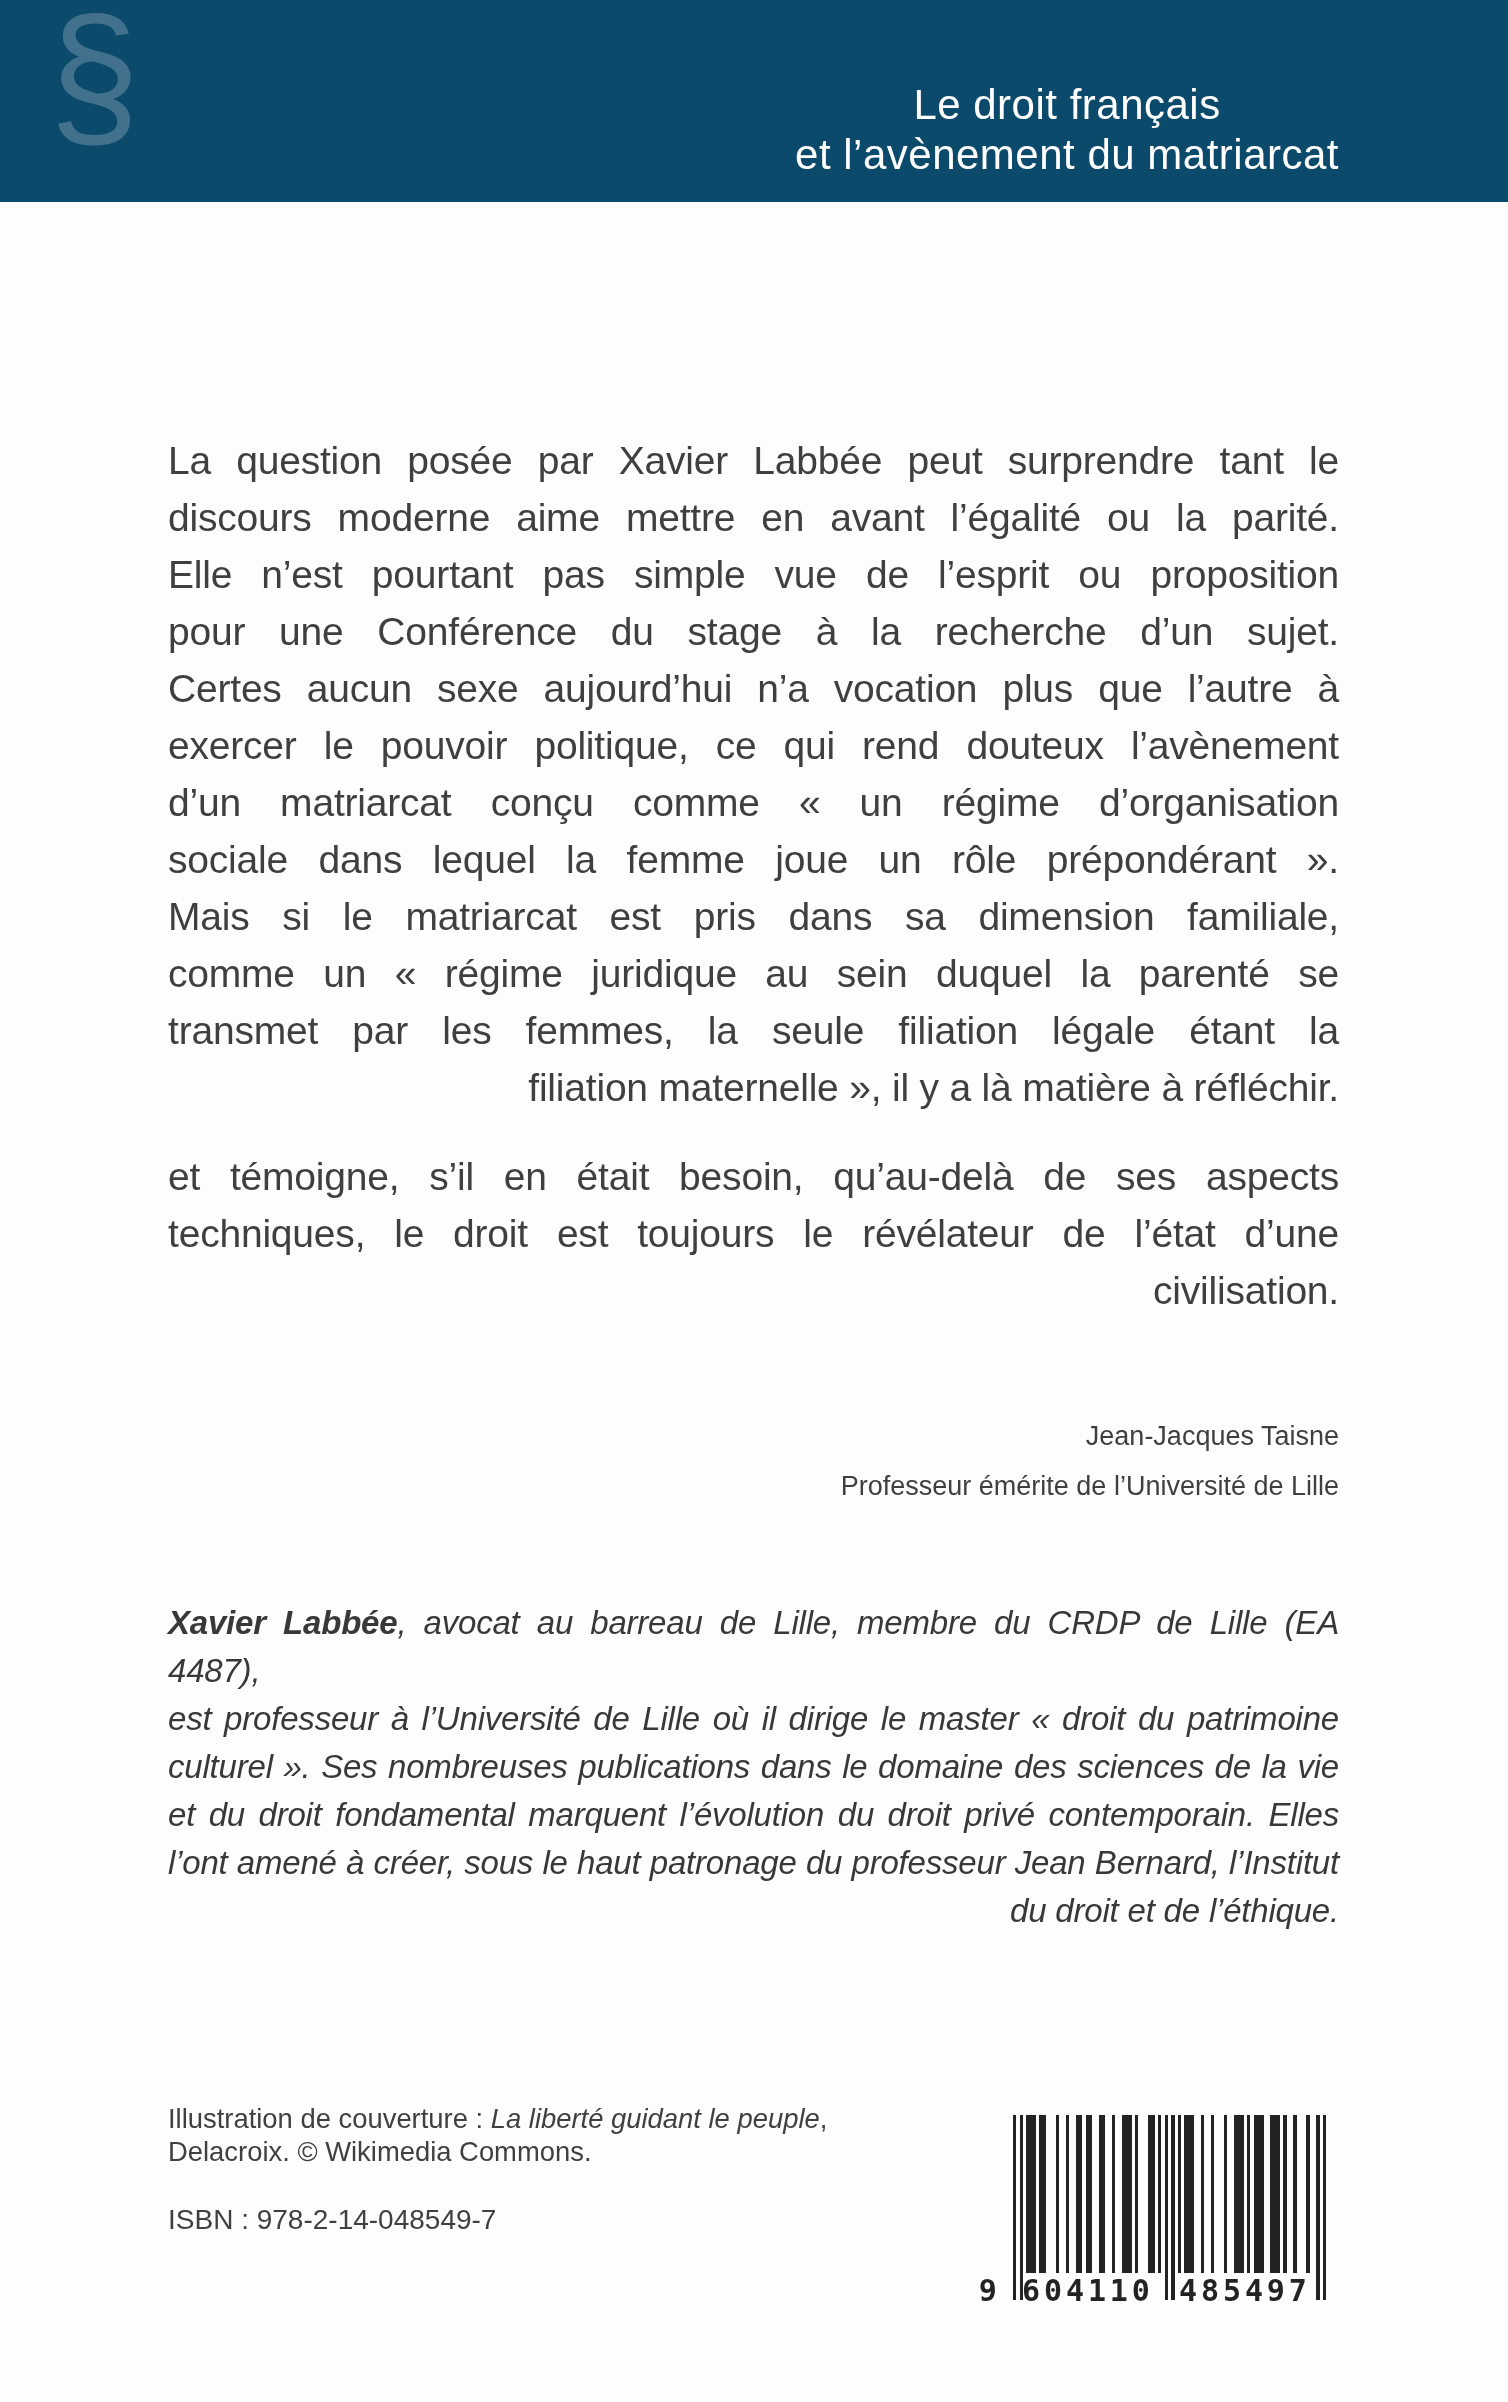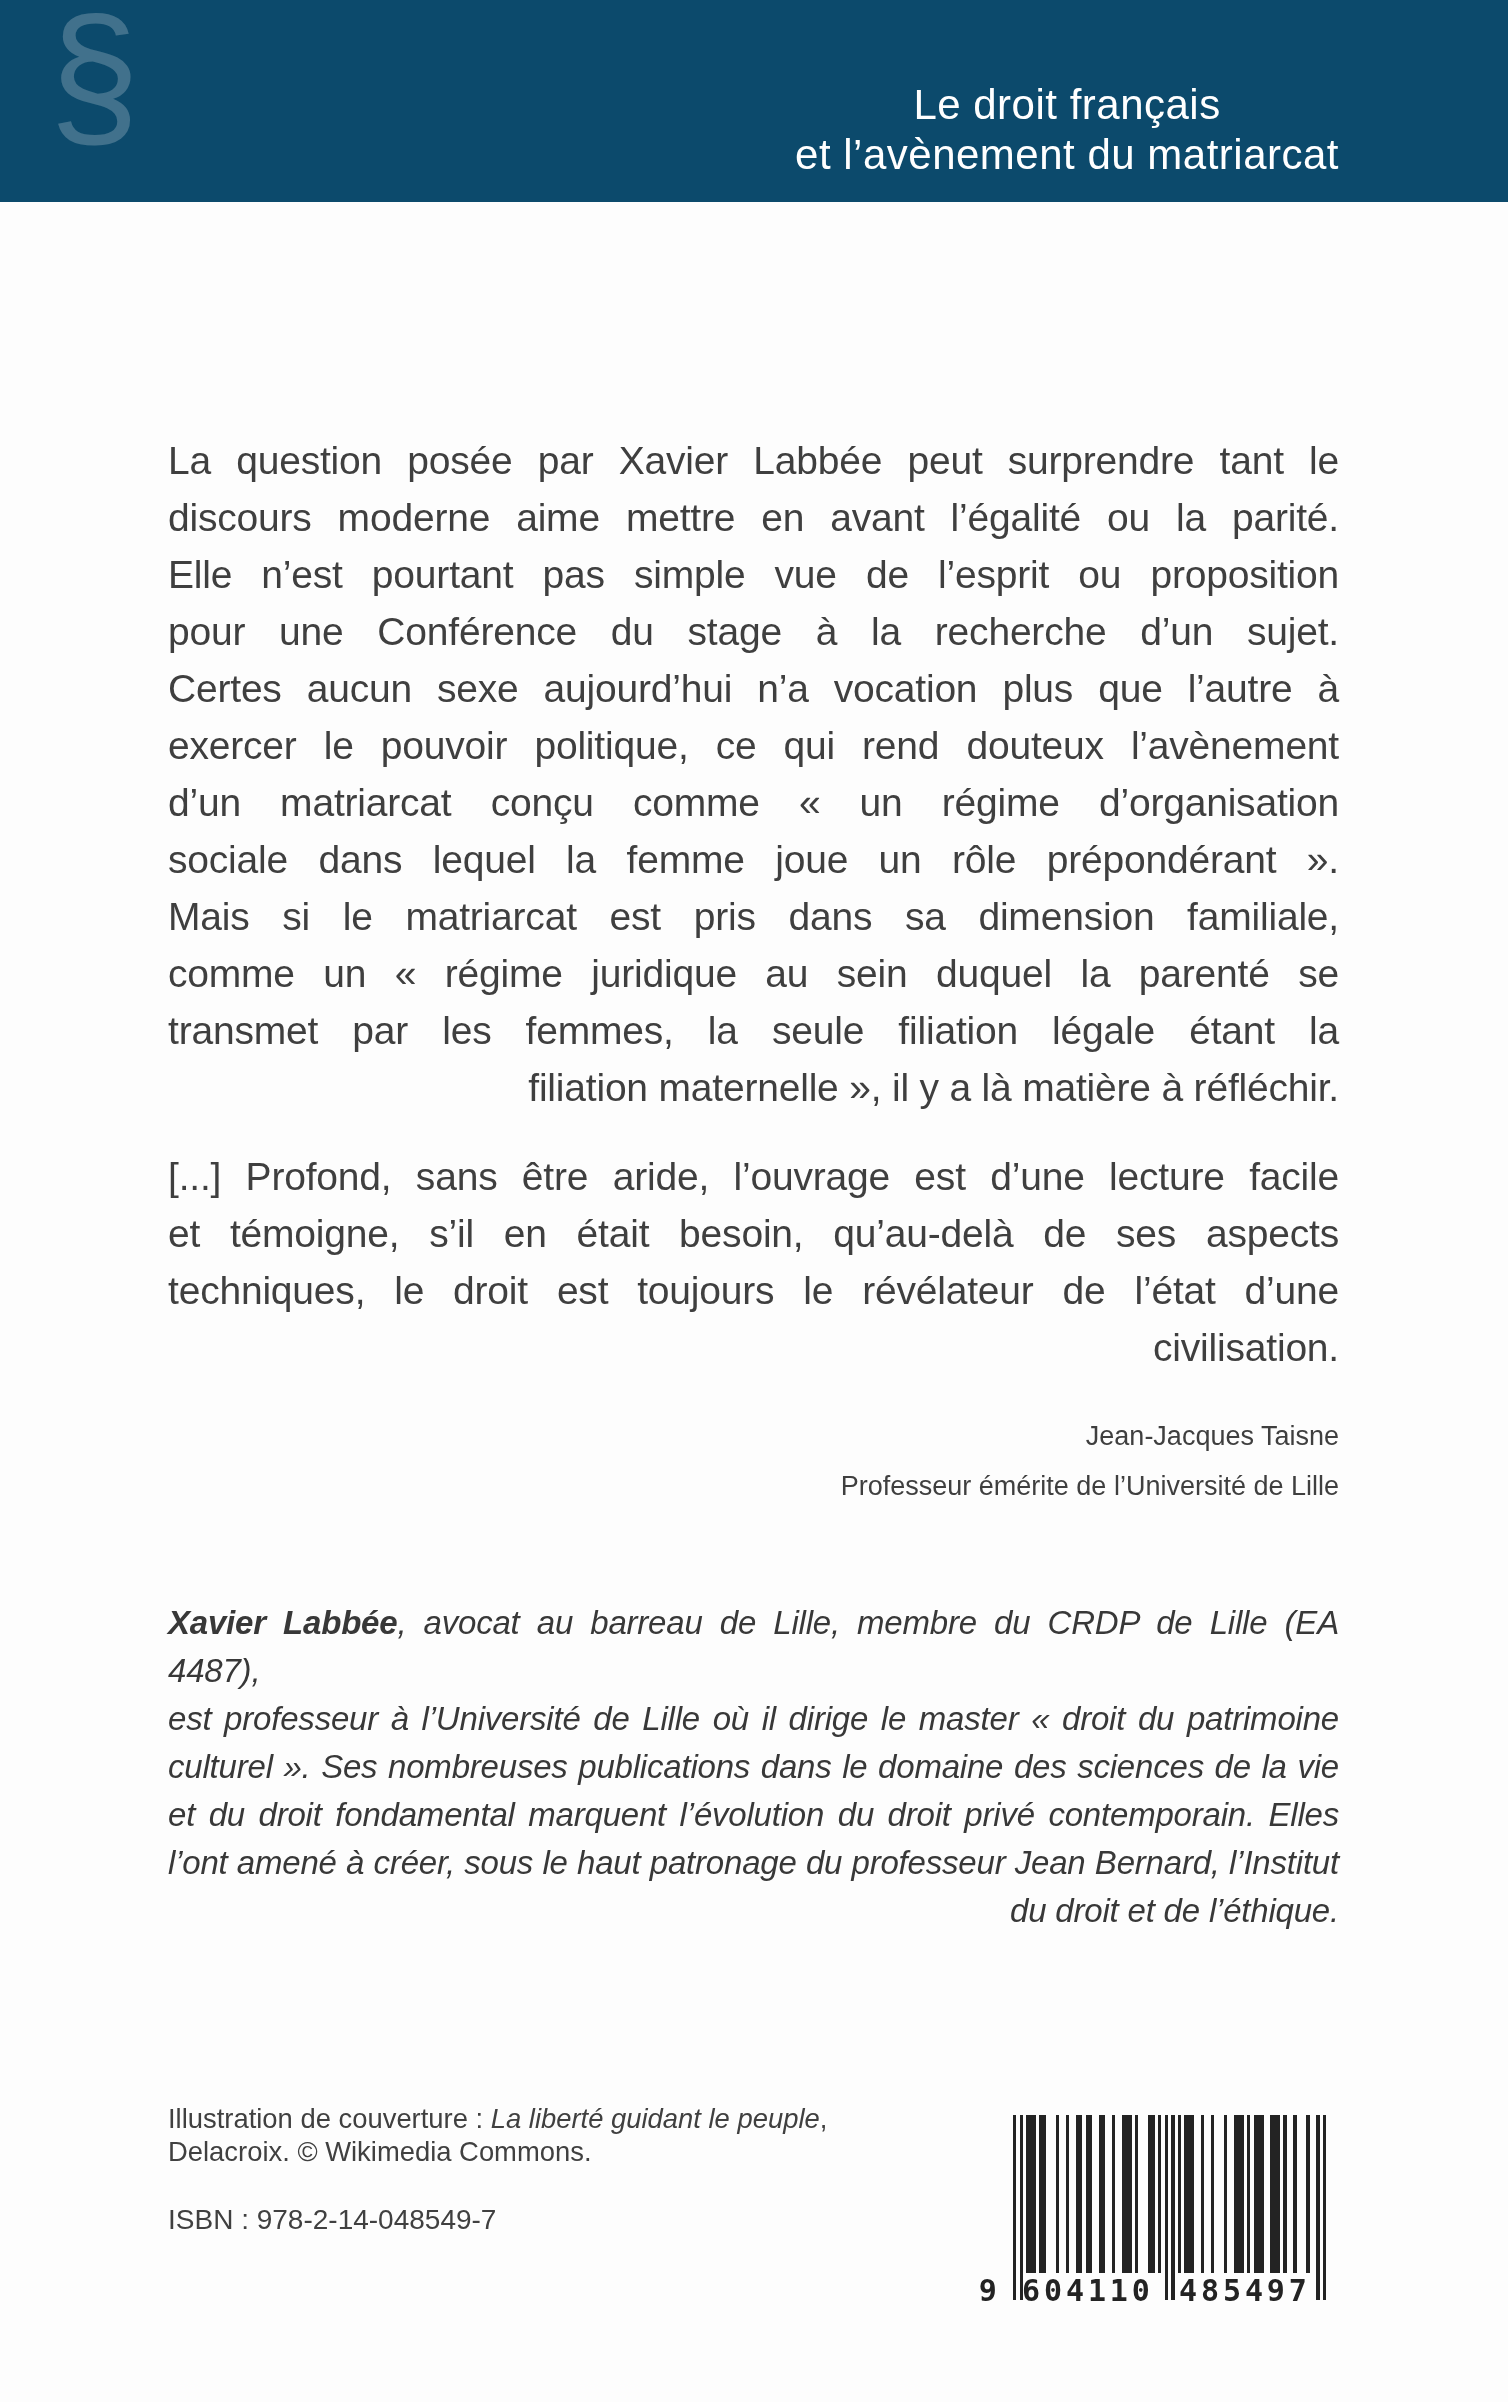--- a/index.html
+++ b/index.html
@@ -63,21 +63,20 @@
     <div class="jline">exercer le pouvoir politique, ce qui rend douteux l’avènement</div>
     <div class="jline">d’un matriarcat conçu comme « un régime d’organisation</div>
     <div class="jline">sociale dans lequel la femme joue un rôle prépondérant ».</div>
     <div class="jline">Mais si le matriarcat est pris dans sa dimension familiale,</div>
     <div class="jline">comme un « régime juridique au sein duquel la parenté se</div>
     <div class="jline">transmet par les femmes, la seule filiation légale étant la</div>
     <div class="lline">filiation maternelle », il y a là matière à réfléchir.</div>
   </div>
 
   <div class="col para p2">
-    <div class="jline">[...] Profond, sans être aride, l’ouvrage est d’une lecture facile</div>
     <div class="jline">et témoigne, s’il en était besoin, qu’au-delà de ses aspects</div>
     <div class="jline">techniques, le droit est toujours le révélateur de l’état d’une</div>
     <div class="lline">civilisation.</div>
   </div>
 
   <div class="col sig">
     <div>Jean-Jacques Taisne</div>
     <div>Professeur émérite de l’Université de Lille</div>
   </div>
 

